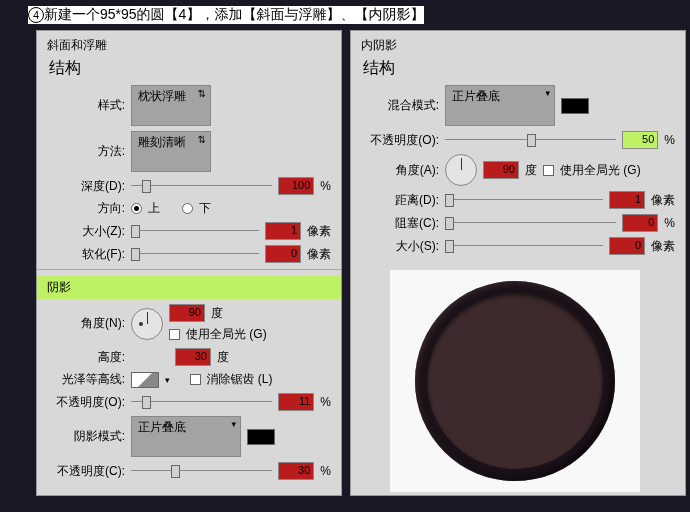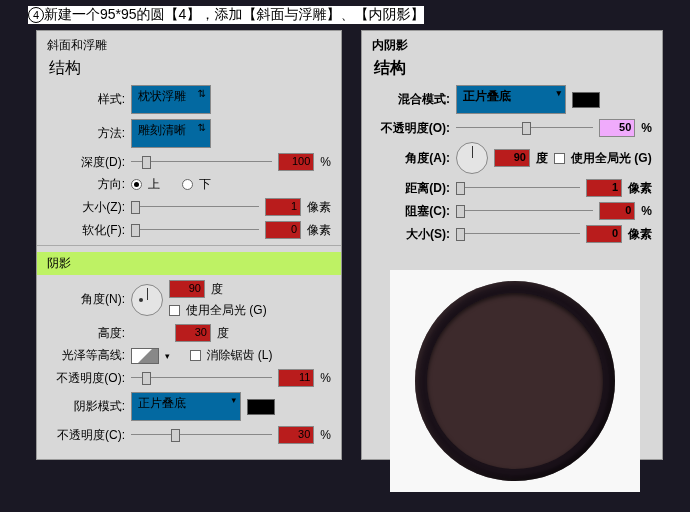--- a/index.html
+++ b/index.html
@@ -1,33 +1,33 @@
 <!DOCTYPE html>
 <html><head>
 <meta charset="utf-8">
 <style>
 * { box-sizing: border-box; margin: 0; padding: 0; }
 body { width: 690px; height: 512px; background: #1a1824; font-family: "Microsoft YaHei", sans-serif; font-size: 12px; color: #000; }
 .caption { position: absolute; top: 6px; left: 28px; color: #000; font-size: 14px; background: #fff; padding: 0; }
 .caption .num { display: inline-block; border: 1px solid #000; border-radius: 50%; width: 16px; height: 16px; text-align: center; line-height: 14px; font-size: 11px; }
-.panels { position: absolute; top: 30px; left: 36px; display: flex; gap: 19px; }
+.panels { position: absolute; top: 30px; left: 36px; display: flex; gap: 8px; }
 .panel { background: #d8d8d8; border: 1px solid #999; padding: 6px 10px 10px; }
 .panel.left { width: 306px; }
-.panel.right { width: 302px; font-weight: bold; }
+.panel.right { width: 336px; }
 .title { font-size: 12px; margin-bottom: 4px; }
 .group { font-size: 16px; margin: 2px 0 6px 2px; }
 .row { display: flex; align-items: center; margin: 5px 0; gap: 6px; }
 .label { width: 78px; text-align: right; font-size: 12px; }
-.select { background: #0369a1; border: 1px solid #888; padding: 2px 18px 8px 6px; position: relative; min-width: 80px; display: inline-block; }
+.select { background: #a3a3a3; border: 1px solid #888; padding: 2px 18px 20px 6px; position: relative; min-width: 80px; display: inline-block; }
 .select::after { content: "▾"; position: absolute; right: 4px; top: 2px; font-size: 9px; }
 .select.updown::after { content: "⇅"; font-size: 10px; }
 .slider { flex: 1; height: 14px; position: relative; background: linear-gradient(to bottom, transparent 6px, #888 6px, #888 7px, transparent 7px); }
 .slider .thumb { position: absolute; top: 1px; width: 9px; height: 13px; background: #d0d0d0; border: 1px solid #666; }
 .numbox { width: 36px; height: 18px; background: #b91c1c; border: 1px solid #888; text-align: right; padding: 1px 3px; font-size: 11px; }
-.numbox.selected { background: #f0abfc; }
+.numbox.selected { background: #bef264; }
 .unit { font-size: 12px; }
 .radio { width: 11px; height: 11px; border: 1px solid #666; border-radius: 50%; background: #fff; display: inline-block; position: relative; }
 .radio.checked::after { content: ""; position: absolute; width: 5px; height: 5px; background: #000; border-radius: 50%; top: 2px; left: 2px; }
 .checkbox { width: 11px; height: 11px; border: 1px solid #666; background: #fff; display: inline-block; }
 .swatch { width: 28px; height: 16px; border: 1px solid #666; display: inline-block; }
 .swatch.black { background: #000; }
 .swatch.contour { background: linear-gradient(135deg, #fff 0%, #fff 48%, #888 52%, #888 100%); }
 .hr { border-top: 1px solid #aaa; margin: 6px -10px; }
 .angle-dial { width: 32px; height: 32px; border: 1px solid #888; border-radius: 50%; background: #e4e4e4; position: relative; display: inline-block; }
 .angle-dial::after { content: ""; position: absolute; width: 1px; height: 12px; background: #333; top: 3px; left: 15px; }

